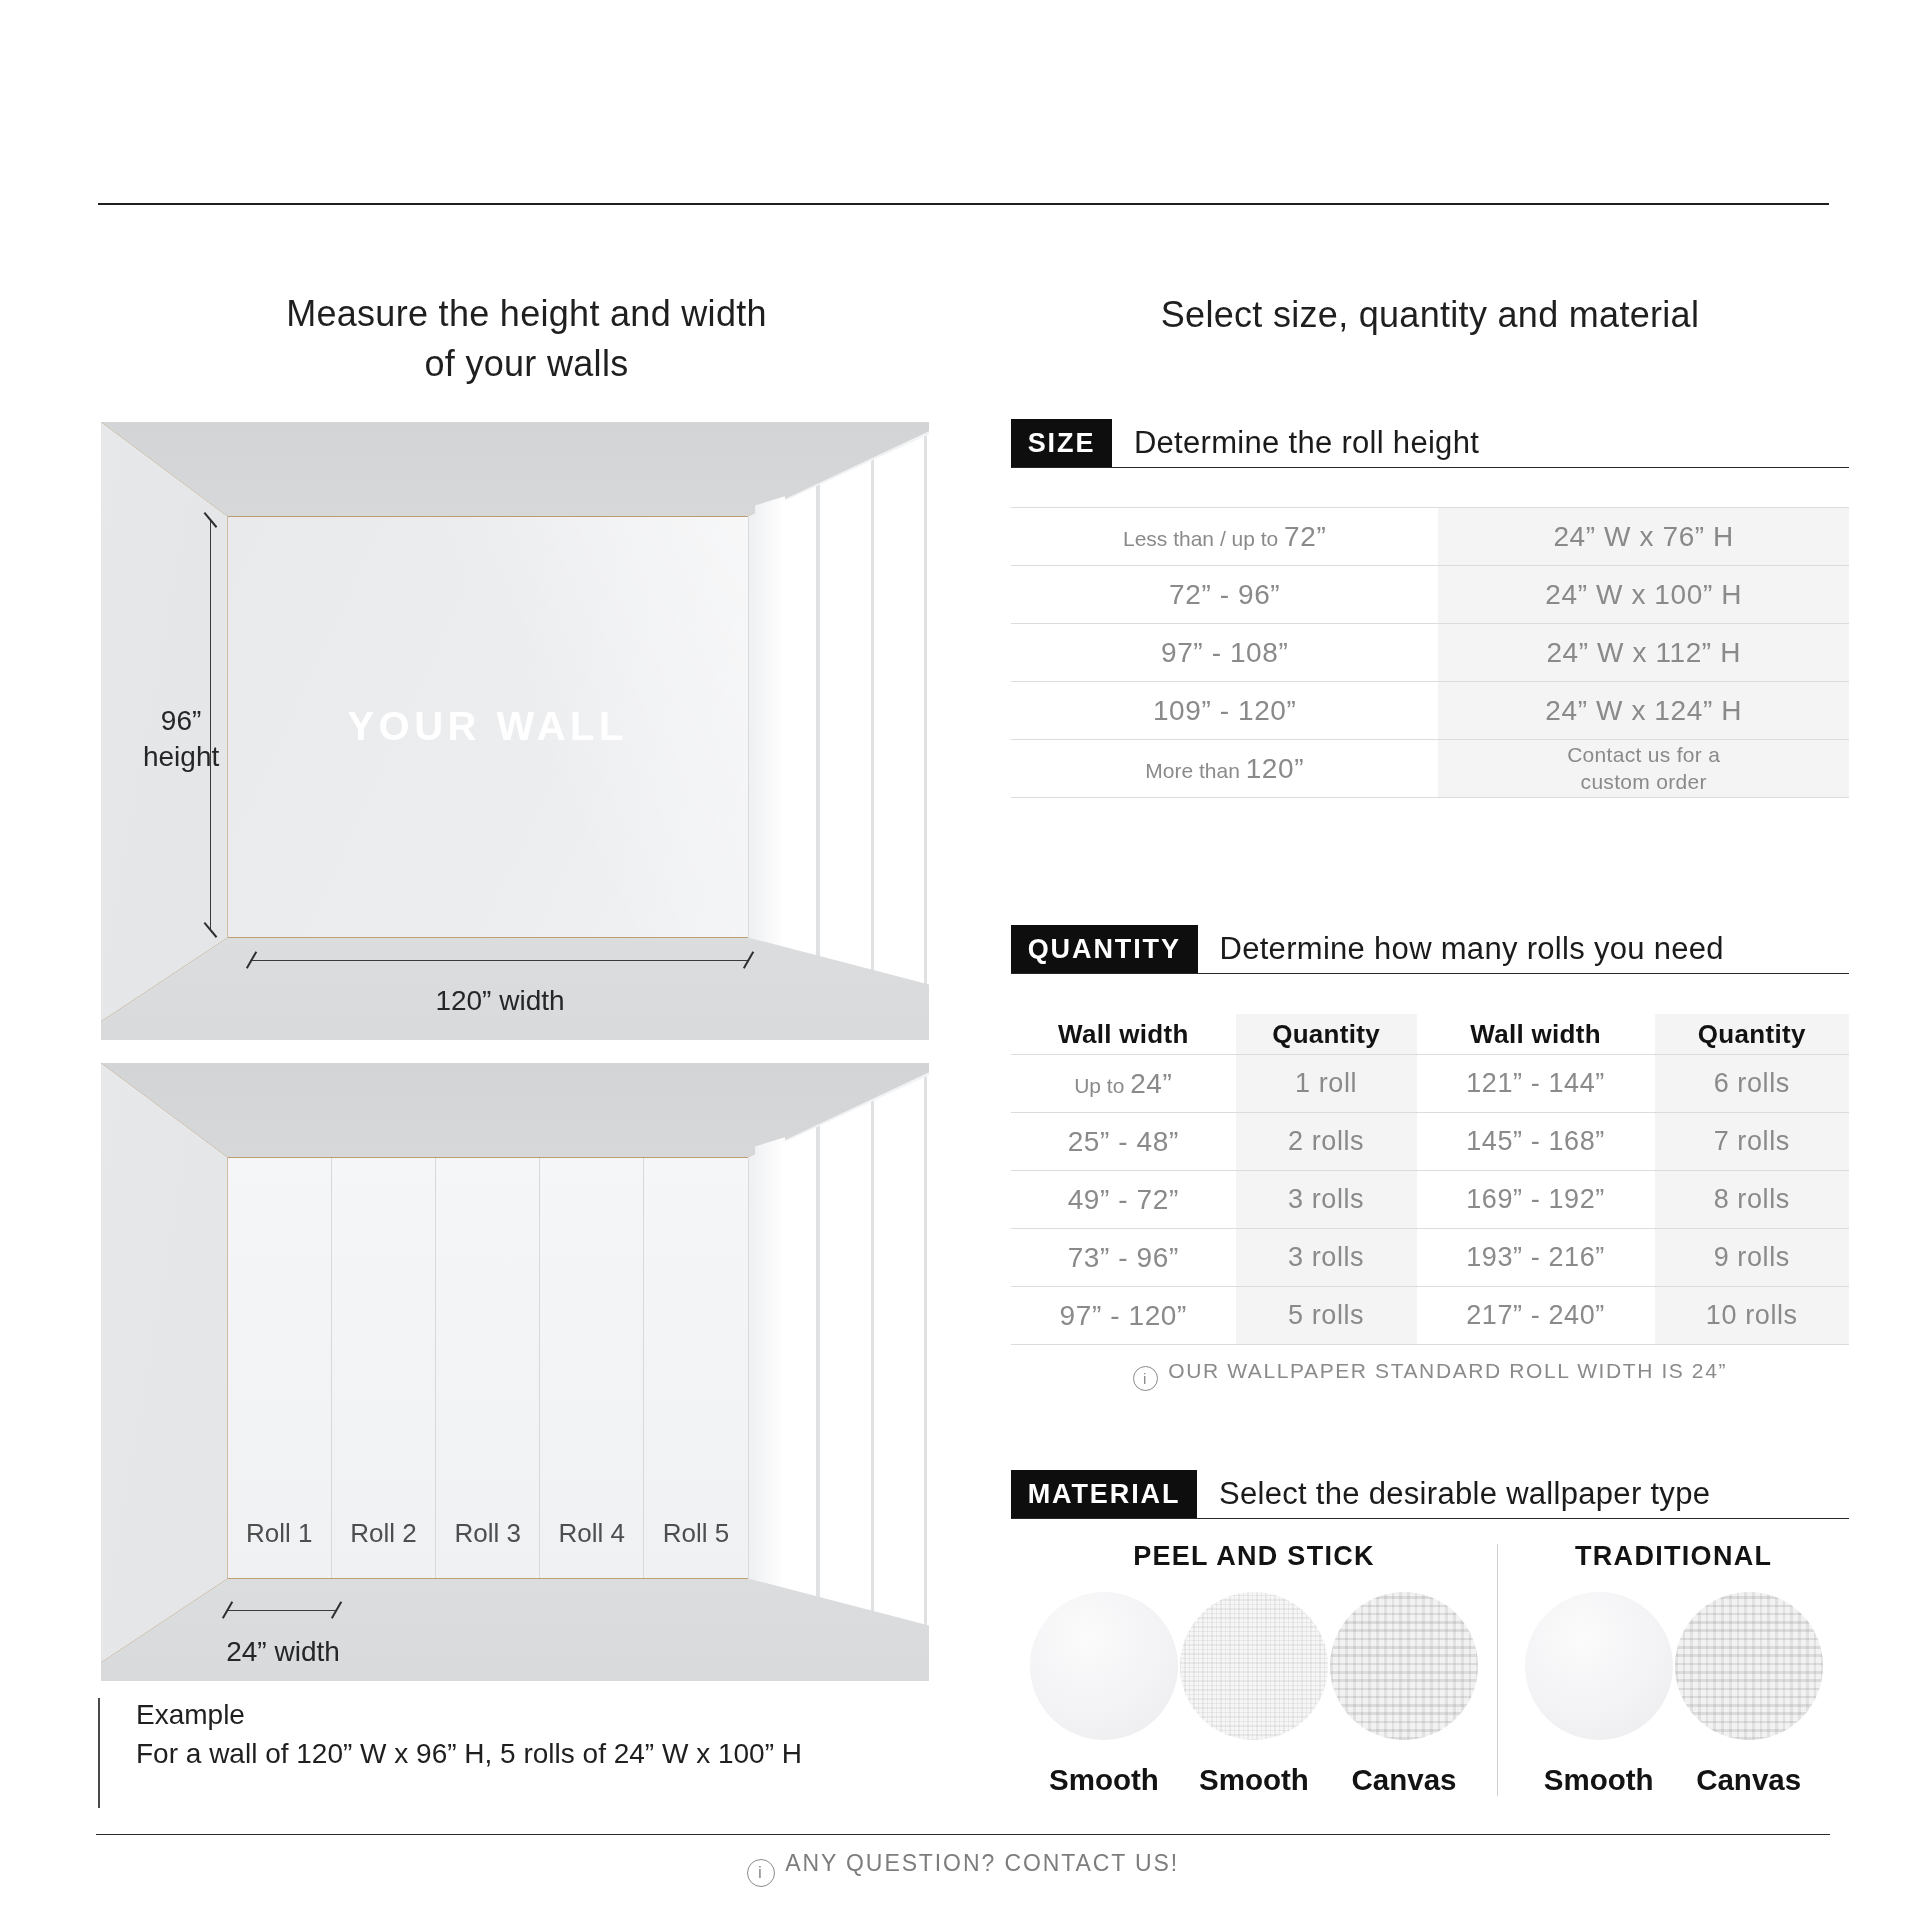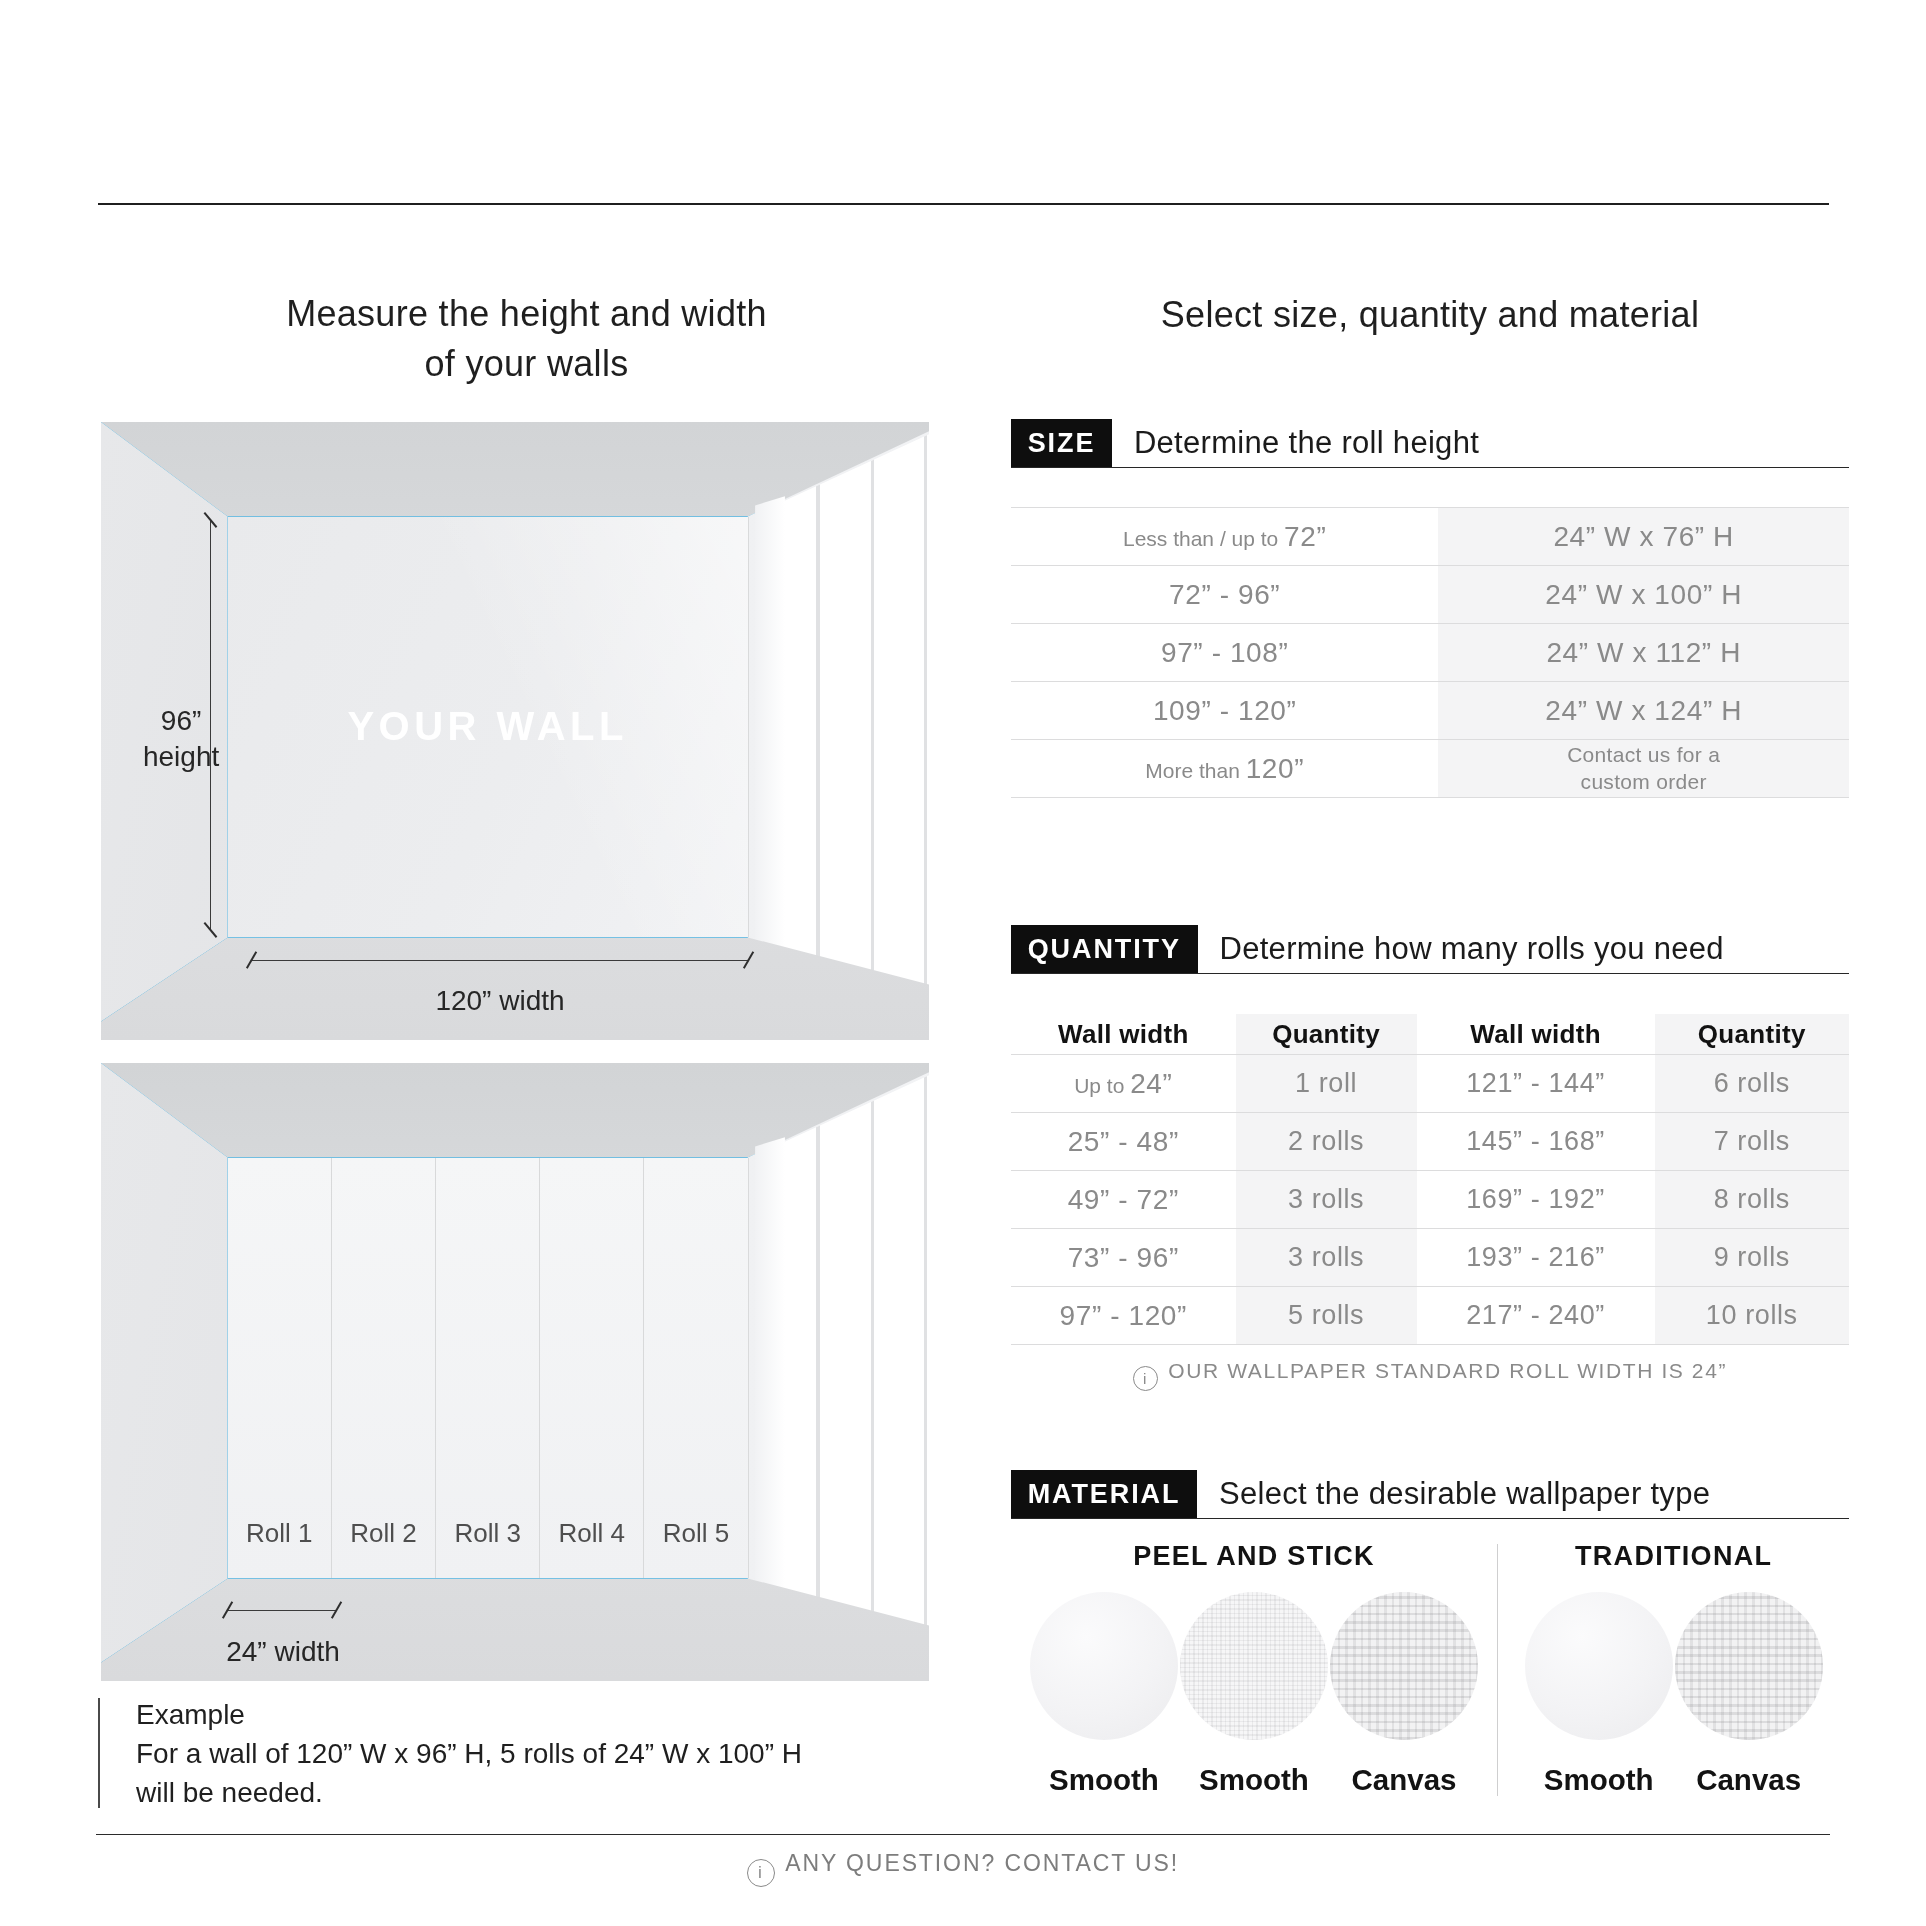--- a/index.html
+++ b/index.html
@@ -10,21 +10,21 @@
   .title{position:absolute;left:0;top:56px;width:100%;margin:0;text-align:center;
          font-size:60px;font-weight:400;letter-spacing:11.6px;color:#161616;}
   .rule-top{position:absolute;left:98px;top:203px;width:1731px;height:1.9px;background:#1f1f1f;}
 
   .heading{position:absolute;font-size:36px;line-height:1.4;text-align:center;color:#1f1f1f;letter-spacing:0.3px;}
   .heading-left{left:106px;top:289px;width:841px;}
   .heading-right{left:1011px;top:290px;width:838px;}
   .hl{display:block;}
 
   
-  .room{position:absolute;left:101px;width:828px;height:618px;background:#0ea5e9;}
+  .room{position:absolute;left:101px;width:828px;height:618px;background:#a16207;}
   .room1{top:422px;}
   .room2{top:1063px;}
   .room > div{position:absolute;}
   .ceiling{inset:0;clip-path:polygon(0 0,100% 0,100% 2%,78.1% 15.3%,15.3% 15.3%);
            background:linear-gradient(180deg,#d2d4d6 0%,#dfe1e3 55%,#e9eaec 100%);}
   .wall-left{inset:0;clip-path:polygon(0 0,15.3% 15.3%,15.3% 83.4%,0 97%);
            background:linear-gradient(100deg,#e7e8ea 0%,#dcdde0 100%);}
   .wall-right{inset:0;clip-path:polygon(78.1% 15.3%,100% 1.5%,100% 100%,78.1% 83.4%);
            background:linear-gradient(90deg,#e8e9eb 0%,#f2f3f5 100%);}
   .window{left:80%;top:1%;width:20%;height:97%;
@@ -205,21 +205,20 @@
       <i class="tick t-left"></i>
       <i class="tick t-right"></i>
     </div>
     <div class="dim-label dim-h2-label">24” width</div>
   </div>
 
   <div class="example-bar"></div>
   <div class="example">
     <span>Example</span>
     <span>For a wall of 120” W x 96” H, 5 rolls of 24” W x 100” H</span>
-    <span>will be needed.</span>
   </div>
 
   <div class="sec-head sec-size">
     <span class="badge">SIZE</span>
     <span class="sec-sub">Determine the roll height</span>
   </div>
   <div class="tbl size-table">
     <div class="trow">
       <div class="tc st-c1">
           <span class="line"><span class="sm">Less than / up to </span><span class="lg">72”</span></span>

